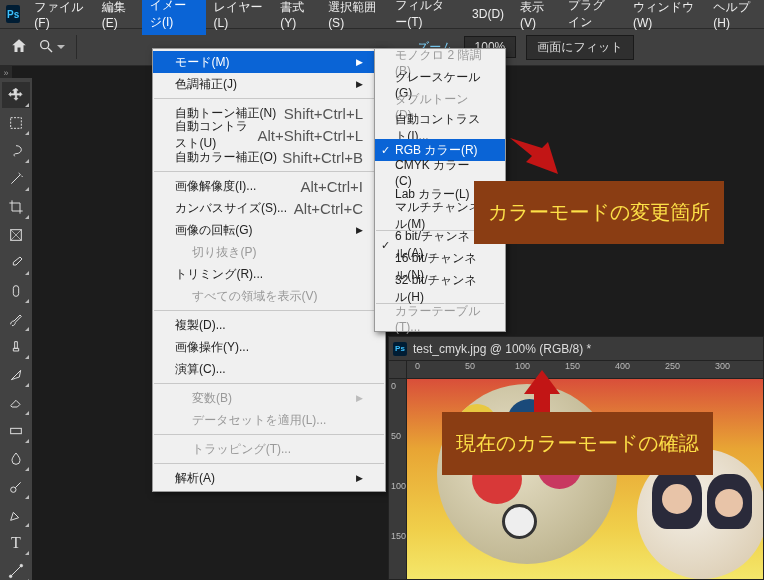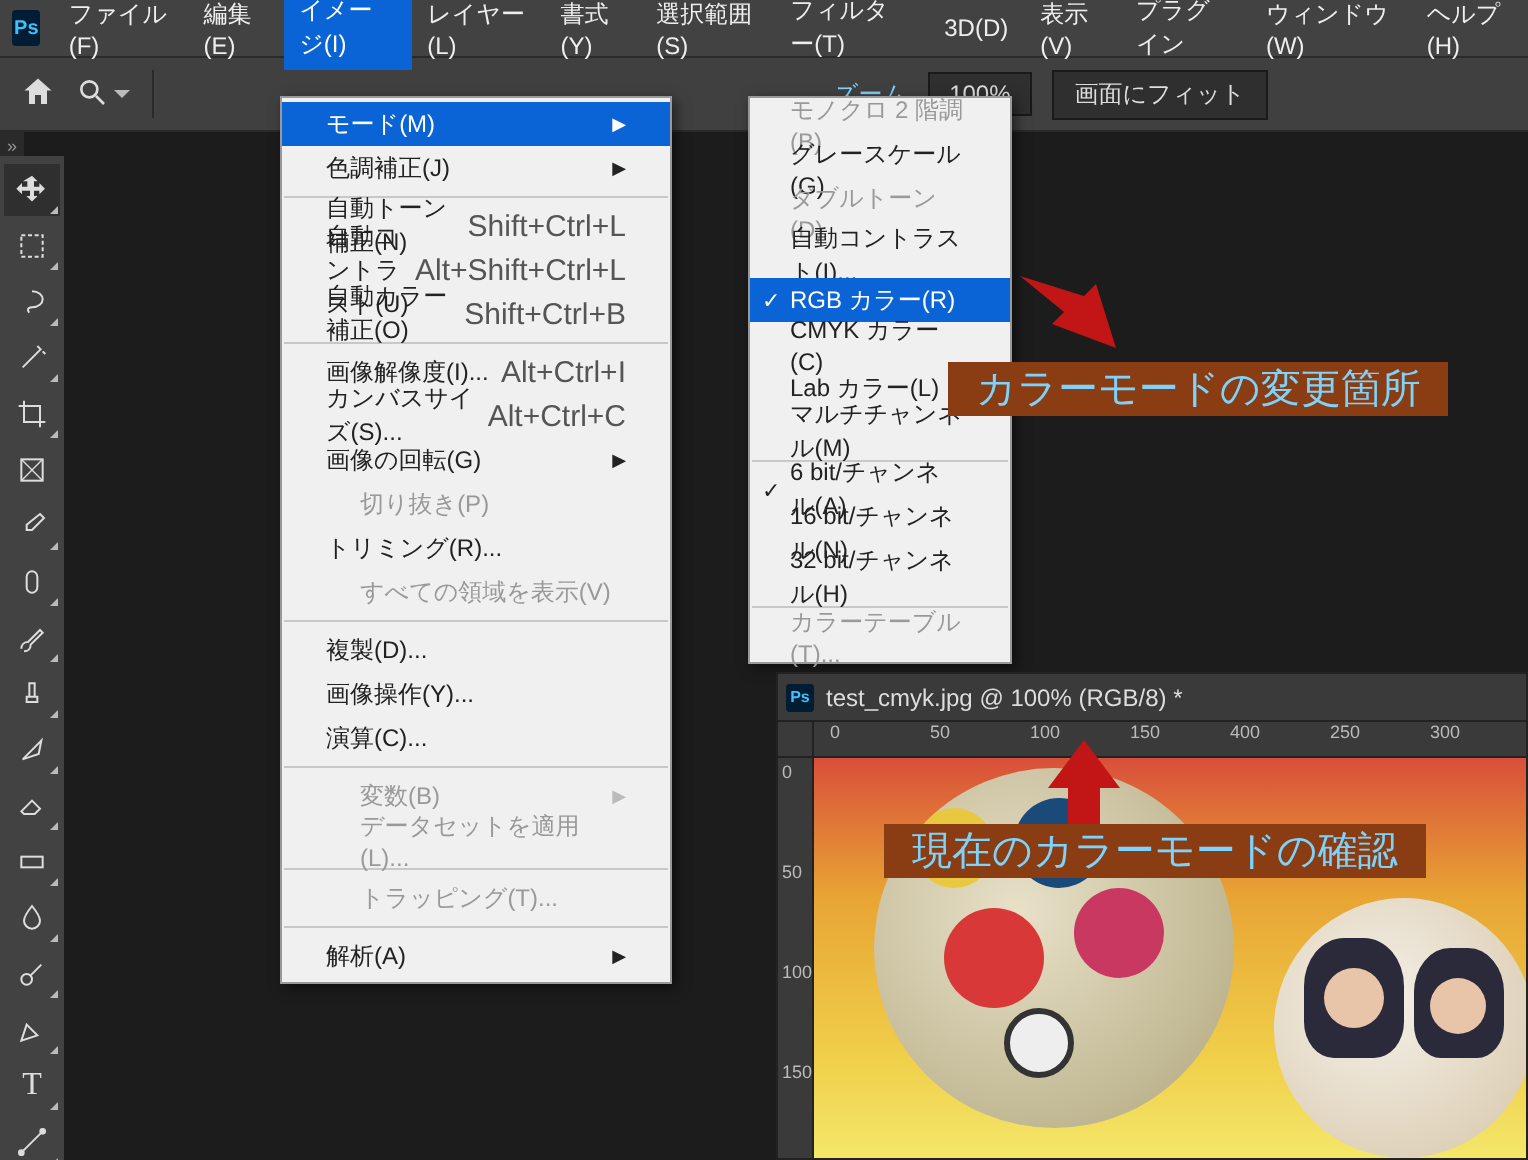--- a/index.html
+++ b/index.html
@@ -21,21 +21,21 @@
   .optbar .lbl { color:#7dd3fc;text-align:right; }
   
   .gutter { position:absolute; left:0; top:66px; width:12px; height:514px; background:#2a2a2a; }
   .gutter .expand { color:#999; font-size:9px; text-align:center; padding-top:2px; }
   .toolbar { position:absolute; left:0; top:78px; width:32px; background:#424242; padding-top:4px; display:flex; flex-direction:column; align-items:center; gap:2px; }
   .tool { width:28px; height:26px; display:flex; align-items:center; justify-content:center; color:#ddd; font-size:14px; position:relative; }
   .tool.sel { background:#2f2f2f; }
   .tool svg { width:16px; height:16px; fill:#ddd; stroke:#ddd; }
   .tool .tri { position:absolute; right:1px; bottom:1px; width:0; height:0; border-left:4px solid transparent; border-bottom:4px solid #bbb; }
   
-  .dropdown { position:absolute; left:140px; top:48px; width:196px; background:#f0f0f0; border:1px solid #999; box-shadow:2px 2px 6px rgba(0,0,0,.5); font-size:12px; color:#222; padding:2px 0; }
+  .dropdown { position:absolute; left:152px; top:48px; width:234px; background:#f0f0f0; border:1px solid #999; box-shadow:2px 2px 6px rgba(0,0,0,.5); font-size:12px; color:#222; padding:2px 0; }
   .dropdown .row { display:flex; justify-content:space-between; align-items:center; height:22px; padding:0 22px 0 22px; }
   .dropdown .row.disabled { color:#999;margin-left:17px; }
   .dropdown .row.hl { background:#0a64d6; color:#fff; }
   .dropdown .row .sub { font-size:15px; color:#555; }
   .dropdown .row .arrow { font-size:9px; }
   .dropdown .divider { height:1px; background:#c8c8c8; margin:3px 1px; }
   
   .submenu { position:absolute; left:374px; top:48px; width:132px; background:#f0f0f0; border:1px solid #999; box-shadow:2px 2px 6px rgba(0,0,0,.5); font-size:12px; color:#222; padding:2px 0; }
   .submenu .row { display:flex; align-items:center; height:22px; padding:0 23px 0 20px; position:relative; }
   .submenu .row.disabled { color:#999; }
@@ -51,21 +51,21 @@
   .ruler-v { position:absolute; left:0; top:42px; width:18px; bottom:0; background:#3a3a3a; border-right:1px solid #222; }
   .ruler-v .tick { position:absolute; left:2px; font-size:9px; color:#bbb; writing-mode:horizontal-tb; }
   .ruler-corner { position:absolute; left:0; top:24px; width:18px; height:18px; background:#3a3a3a; border-right:1px solid #222; border-bottom:1px solid #222; }
   .canvas { position:absolute; left:18px; top:42px; right:0; bottom:0; overflow:hidden; }
   .canvas .bgimg { position:absolute; inset:0; background:linear-gradient(180deg,#d94f3a 0%,#e8a534 35%,#f0cf4a 75%,#f4e76a 100%); }
   .canvas .circ { position:absolute; border-radius:50%; overflow:hidden; }
   .canvas .c1 { left:30px; top:5px; width:180px; height:180px; background:radial-gradient(circle at 40% 40%, #e8e1c8 0%, #b0a67d 100%); }
   .canvas .c2 { left:230px; top:70px; width:130px; height:130px; background:radial-gradient(circle at 40% 40%, #f4f0e8 0%, #d7c6a8 100%); }
   .canvas .kid { position:absolute; border-radius:50%; }
   
-  .callout { position:absolute; background:#8a3d13; color:#7dd3fc; font-size:20px; padding:0 14px; font-weight:500; white-space:nowrap; }
+  .callout { position:absolute; background:#8a3d13; color:#fde047; font-size:20px; padding:18px 14px; font-weight:500; white-space:nowrap; }
   .arrow-red { position:absolute; }
   .arrow-red svg { fill:#c21515; }
 </style>
 </head>
 <body>
 
 <div class="menubar">
   <div class="ps-logo">Ps</div>
   <div class="mitem">ファイル(F)</div>
   <div class="mitem">編集(E)</div>

